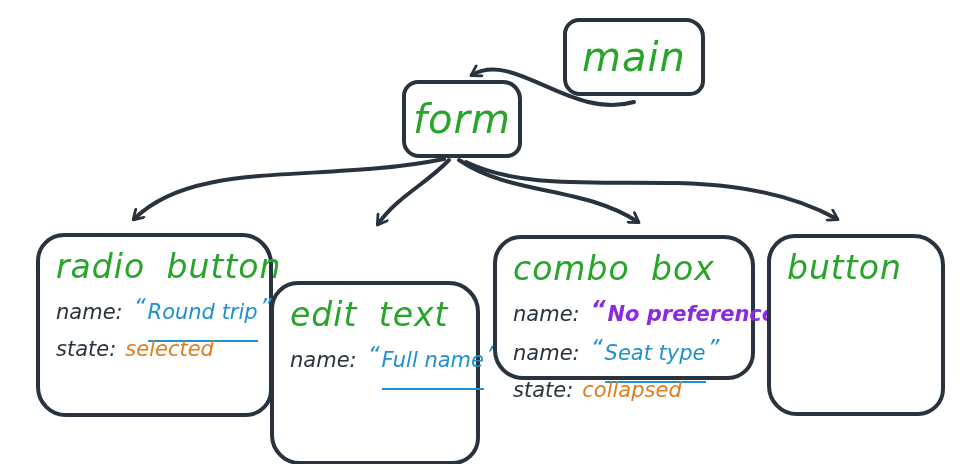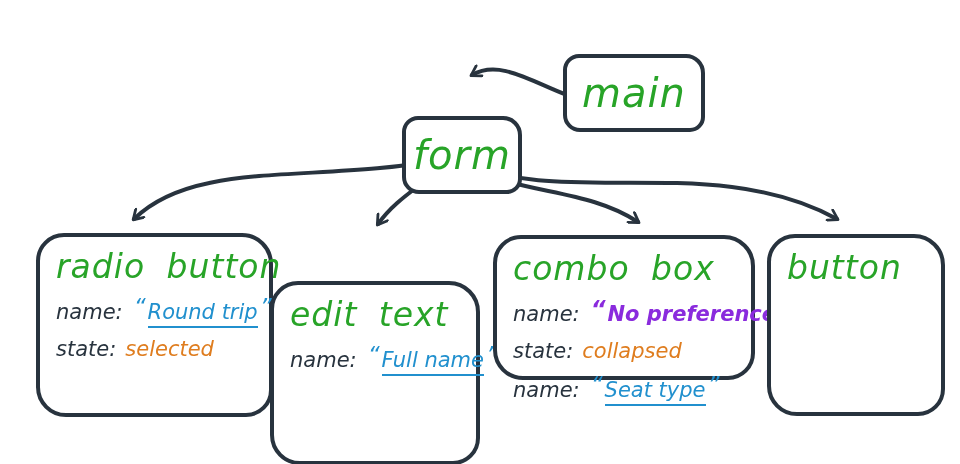--- a/index.html
+++ b/index.html
@@ -24,21 +24,20 @@
     background: #ffffff;
     border: 4px solid #28333e;
     box-sizing: border-box;
     z-index: 2;
   }
   .pill {
     display: flex;
     align-items: center;
     justify-content: center;
     border-radius: 16px 19px 15px 17px;
-    margin-top: 36px;
   }
   .pill-label {
     font-size: 40px;
     color: #28a428;
     letter-spacing: 1px;
   }
   .card {
     border-radius: 28px 31px 27px 30px;
     padding: 7px 16px;
   }
@@ -54,21 +53,21 @@
   .row {
     font-size: 21px;
     line-height: 1;
     margin-bottom: 16px;
     white-space: nowrap;
   }
   .key { color: #28333e; margin-right: 9px; }
   .blue { color: #2190ce; }
   .orange { color: #df7d1f; }
   .purple { color: #8a2bdd; font-weight: bold; }
-  .underlined { border-bottom: 2px solid currentColor; padding-bottom: 2px; }
+  .underlined { border-bottom: 2px solid currentColor; padding-bottom: 16px; }
   .quote { font-size: 23px; position: relative; top: -4px; margin: 0 2px; }
 </style>
 </head>
 <body>
 
 <div class="canvas">
 
   <svg class="edges" width="960" height="464" viewBox="0 0 960 464">
     <defs>
       <marker id="arrow" viewBox="0 0 12 12" refX="9" refY="6" markerWidth="14" markerHeight="14" markerUnits="userSpaceOnUse" orient="auto">
@@ -108,24 +107,24 @@
       <span class="key">name:</span><span class="quote blue">“</span><span class="blue underlined">Full name</span><span class="quote blue">”</span>
     </div>
   </div>
 
   <div class="node card" style="left:493px; top:235px; width:262px; height:145px;">
     <div class="card-title">combo box</div>
     <div class="row">
       <span class="key">name:</span><span class="quote purple">“</span><span class="purple">No preference</span><span class="quote purple">”</span>
     </div>
     <div class="row">
-      <span class="key">state:</span><span class="orange">collapsed</span>
+      <span class="key">name:</span><span class="quote blue">“</span><span class="blue underlined">Seat type</span><span class="quote blue">”</span>
     </div>
     <div class="row">
-      <span class="key">name:</span><span class="quote blue">“</span><span class="blue underlined">Seat type</span><span class="quote blue">”</span>
+      <span class="key">state:</span><span class="orange">collapsed</span>
     </div>
   </div>
 
   <div class="node card" style="left:767px; top:234px; width:178px; height:182px;">
     <div class="card-title">button</div>
   </div>
 
 </div>
 
 </body></html>

